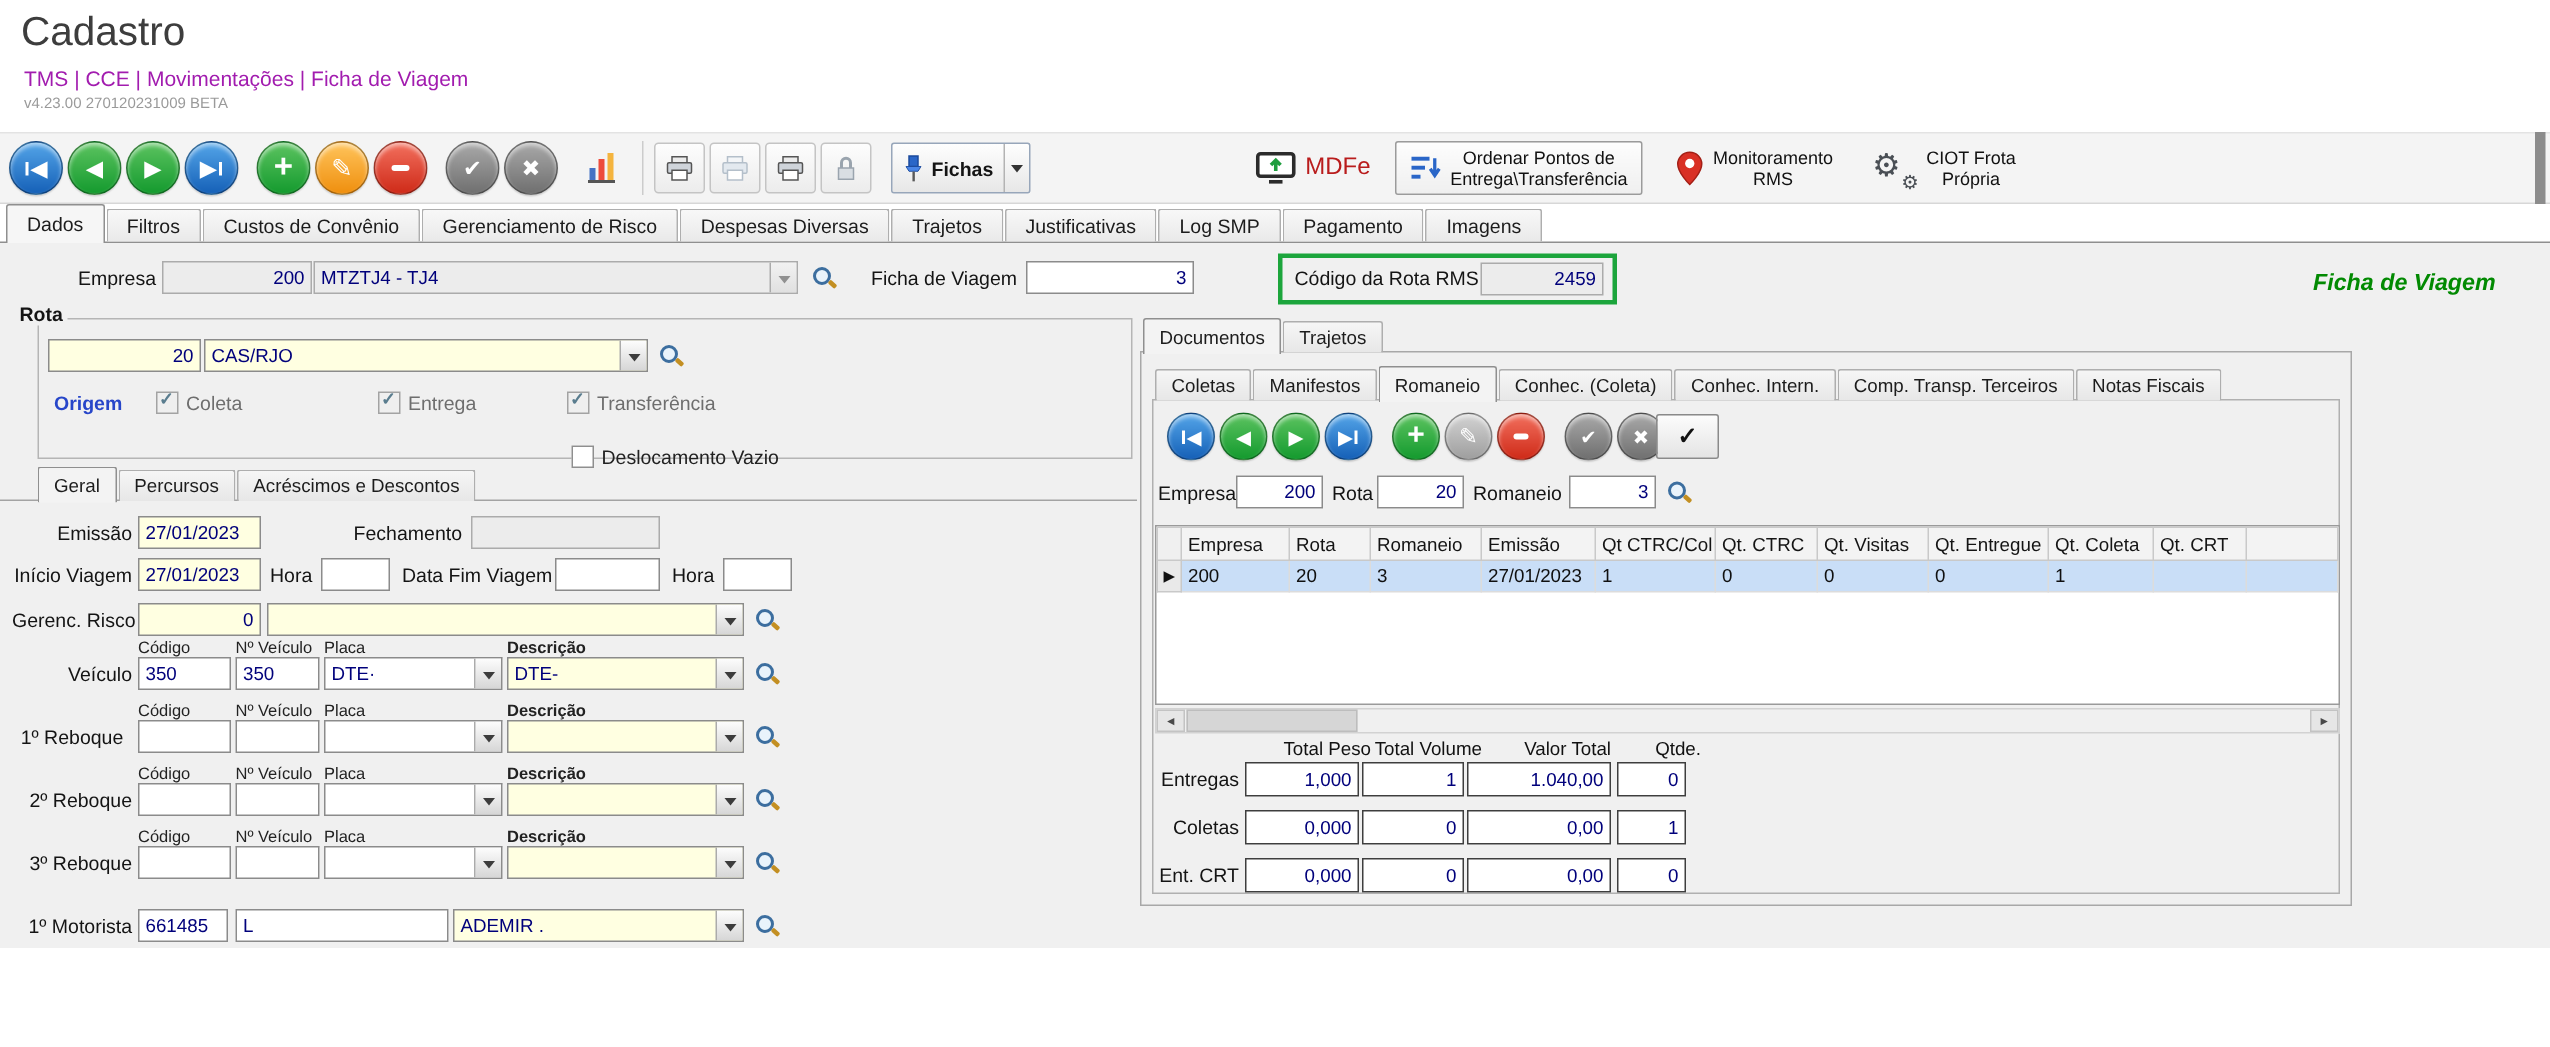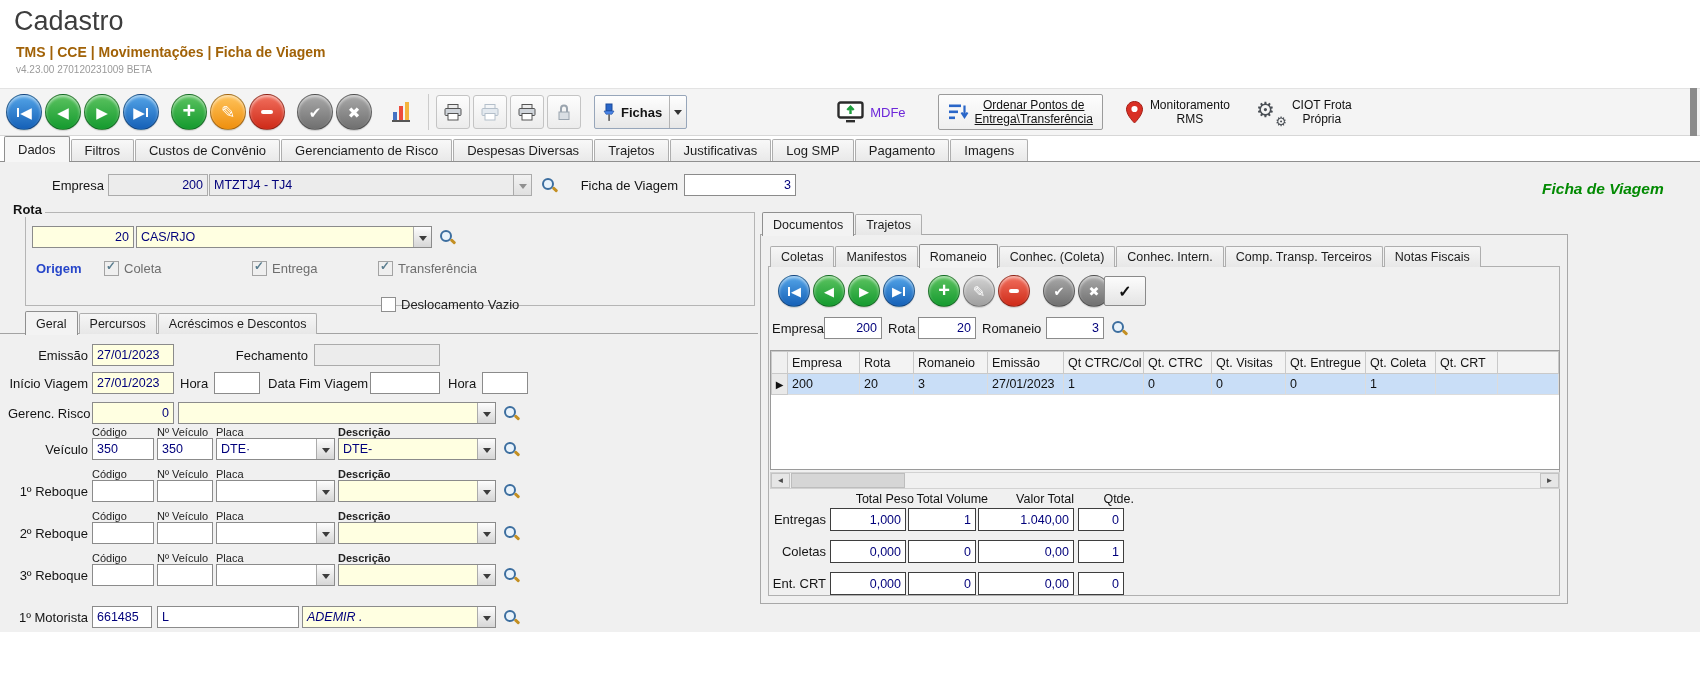--- a/index.html
+++ b/index.html
@@ -1,20 +1,20 @@
 <!DOCTYPE html>
 <html><head>
 <meta charset="utf-8">
 <style>
   html,body{margin:0;padding:0;background:#fff;}
   .app{position:relative;width:1700px;height:698px;background:#fff;overflow:hidden;
        font-family:"Liberation Sans",sans-serif;color:#141414;}
   
   .title{position:absolute;left:14px;top:6px;font-size:27px;color:#3d3d3d;}
-  .crumb{position:absolute;left:16px;top:44px;font-size:14px;color:#a16207;font-weight:bold;}
+  .crumb{position:absolute;left:16px;top:44px;font-size:14px;color:#a21caf;}
   .ver{position:absolute;left:16px;top:64px;font-size:10px;color:#9a9a9a;}
   
   .toolbar{position:absolute;left:0;top:88px;width:1700px;height:48px;background:#f4f4f4;
            border-top:1px solid #e3e3e3;border-bottom:1px solid #d7d7d7;box-sizing:border-box;
            display:flex;align-items:center;padding-left:6px;}
   .cbtn{width:34px;height:34px;border-radius:50%;display:flex;align-items:center;justify-content:center;
         color:#fff;font-size:15px;line-height:1;border:1px solid rgba(0,0,0,.32);cursor:pointer;
         box-shadow:inset 0 2px 3px rgba(255,255,255,.55), 0 1px 1px rgba(0,0,0,.15);flex:none;margin-right:3px;}
   .cbtn.sm{width:30px;height:30px;font-size:13px;}
   .blue{background:linear-gradient(180deg,#54a5e8,#1560b7);}
@@ -29,21 +29,21 @@
   .sq{width:32px;height:32px;border:1px solid #c4c4c4;border-radius:3px;flex:none;margin-right:3px;
       background:linear-gradient(#fdfdfd,#ececec);display:flex;align-items:center;justify-content:center;cursor:pointer;}
   .bars{display:flex;align-items:flex-end;gap:2px;border-bottom:2px solid #555;padding:0 1px;}
   .bars i{display:block;width:4px;}
   .btn-fichas{height:32px;margin-left:10px;border:1px solid #97a6ba;border-radius:2px;flex:none;
       background:linear-gradient(#fefefe,#e7e7e7);display:flex;align-items:center;padding:0 0 0 7px;cursor:pointer;}
   .btn-fichas .lab{font-size:13px;font-weight:bold;margin:0 7px 0 5px;}
   .fdd{width:16px;height:100%;border-left:1px solid #b3b3b3;display:flex;align-items:center;justify-content:center;}
   .tri{width:0;height:0;border:4px solid transparent;border-top:5px solid #333;margin-top:4px;}
   .tb-flat{display:flex;align-items:center;gap:6px;flex:none;cursor:pointer;}
-  .tb-flat .t1{font-size:13px;color:#6d28d9;}
+  .tb-flat .t1{font-size:16px;color:#b91c1c;}
   .two{font-size:12px;line-height:1.2;text-align:center;color:#111;}
   .tb-border{display:flex;align-items:center;gap:6px;border:1px solid #9b9b9b;border-radius:2px;
       background:linear-gradient(#fdfdfd,#efefef);padding:3px 9px;flex:none;cursor:pointer;}
   .gears{position:relative;width:30px;height:30px;flex:none;color:#4a4f55;}
   .gears .g1{position:absolute;left:0;top:1px;font-size:21px;}
   .gears .g2{position:absolute;right:-1px;bottom:-2px;font-size:13px;}
   .edgebar{position:absolute;left:1690px;top:88px;width:7px;height:73px;background:#8c8c8c;}
   
   .tabstrip{position:absolute;left:0;top:136px;width:1700px;height:26px;display:flex;align-items:flex-end;
             padding-left:4px;box-sizing:border-box;border-bottom:1px solid #8f8f8f;background:#fff;}
@@ -197,21 +197,21 @@
         </span>
     </div>
     <div class="tb-flat" style="margin-left:150px;">
       <svg width="27" height="23" viewBox="0 0 27 23">
           <rect x="1.5" y="1.5" width="24" height="15" rx="2" fill="#fff" stroke="#2b2b2b" stroke-width="2.4"></rect>
           <rect x="9" y="19" width="9" height="2.4" fill="#2b2b2b"></rect>
           <path d="M13.5 13 V6 M10.3 9 L13.5 5.8 L16.7 9" stroke="#1e9e3e" stroke-width="2.4" fill="none"></path>
         </svg>
       <span class="t1">MDFe</span>
     </div>
-    <div class="tb-border" style="margin-left:32px;text-decoration:underline;">
+    <div class="tb-border" style="margin-left:16px;">
       <svg width="21" height="21" viewBox="0 0 21 21">
           <rect x="1" y="2.5" width="12" height="2.6" fill="#2a66c8"></rect>
           <rect x="1" y="8.5" width="9" height="2.6" fill="#2a66c8"></rect>
           <rect x="1" y="14.5" width="6" height="2.6" fill="#2a66c8"></rect>
           <path d="M16.5 3.5 v10 M13.5 10.5 l3 4.5 3-4.5" stroke="#2a66c8" stroke-width="2.2" fill="none"></path>
         </svg>
       <div class="two">
         <div>Ordenar Pontos de</div>
         <div>Entrega\Transferência</div>
       </div>
@@ -257,20 +257,24 @@
   <div class="lbl r" style="left:40px;top:178px;width:64px;">Empresa</div>
   <div class="fld gray r" style="left:108px;top:174px;width:100px;">200</div>
   <div class="fld gray combo" style="left:209px;top:174px;width:323px;">
     <span>MTZTJ4 - TJ4</span>
     <span class="dd dis"></span>
   </div>
   <span class="mag" style="left:540px;top:176px;"></span>
   <div class="lbl r" style="left:578px;top:178px;width:100px;">Ficha de Viagem</div>
   <div class="fld white r" style="left:684px;top:174px;width:112px;">3</div>
 
+  <div class="greenbox">
+    <span class="lbl" style="left:8px;top:6px;">Código da Rota RMS</span>
+    <div class="fld gray r" style="right:6px;top:3px;width:82px;">2459</div>
+  </div>
   <div class="watermark">Ficha de Viagem</div>
 
   <span class="gcap" style="left:10px;top:202px;">Rota</span>
   <div class="gbox" style="left:25px;top:212px;width:728px;height:92px;"></div>
   <div class="fld r" style="left:32px;top:226px;width:102px;">20</div>
   <div class="fld combo" style="left:136px;top:226px;width:296px;">
     <span>CAS/RJO</span>
     <span class="dd"></span>
   </div>
   <span class="mag" style="left:438px;top:228px;"></span>
@@ -335,21 +339,21 @@
   <div class="fld combo" style="left:338px;top:438px;width:158px;">
       <span>DTE-</span>
       <span class="dd"></span>
     </div>
   <span class="mag" style="left:502px;top:440px;"></span>
 
   <span class="colhdr" style="left:92px;top:468px;width:62px;">Código</span>
   <span class="colhdr" style="left:157px;top:468px;width:56px;">Nº Veículo</span>
   <span class="colhdr" style="left:216px;top:468px;width:119px;">Placa</span>
   <span class="colhdr" style="left:338px;top:468px;width:157px;font-weight:bold;">Descrição</span>
-  <div class="lbl r" style="left:8px;top:484px;width:80px;">1º Reboque</div>
+  <div class="lbl r" style="left:8px;top:484px;width:80px;text-align:center;">1º Reboque</div>
   <div class="fld white" style="left:92px;top:480px;width:62px;"></div>
   <div class="fld white" style="left:157px;top:480px;width:56px;"></div>
   <div class="fld white combo" style="left:216px;top:480px;width:119px;">
       <span></span>
       <span class="dd"></span>
     </div>
   <div class="fld combo" style="left:338px;top:480px;width:158px;">
       <span></span>
       <span class="dd"></span>
     </div>
@@ -385,21 +389,21 @@
     </div>
   <div class="fld combo" style="left:338px;top:564px;width:158px;">
       <span></span>
       <span class="dd"></span>
     </div>
   <span class="mag" style="left:502px;top:566px;"></span>
 
   <div class="lbl r" style="left:4px;top:610px;width:84px;">1º Motorista</div>
   <div class="fld white" style="left:92px;top:606px;width:60px;text-align:center;">661485</div>
   <div class="fld white" style="left:157px;top:606px;width:142px;">L</div>
-  <div class="fld combo" style="left:302px;top:606px;width:194px;font-style:italic;">
+  <div class="fld combo" style="left:302px;top:606px;width:194px;">
       <span>ADEMIR .</span>
       <span class="dd"></span>
     </div>
   <span class="mag" style="left:502px;top:608px;"></span>
 
   <div class="minitabs" style="left:762px;top:211px;height:24px;z-index:3;">
     <div class="mtab on">Documentos</div>
     <div class="mtab">Trajetos</div>
   </div>
   <div class="panel" style="left:760px;top:234px;width:808px;height:370px;"></div>

